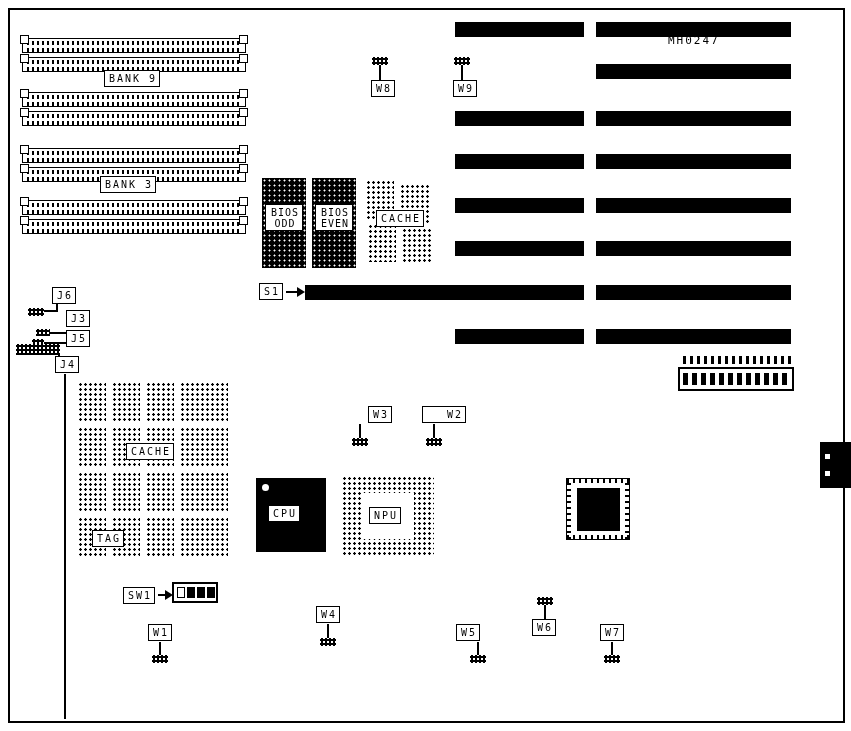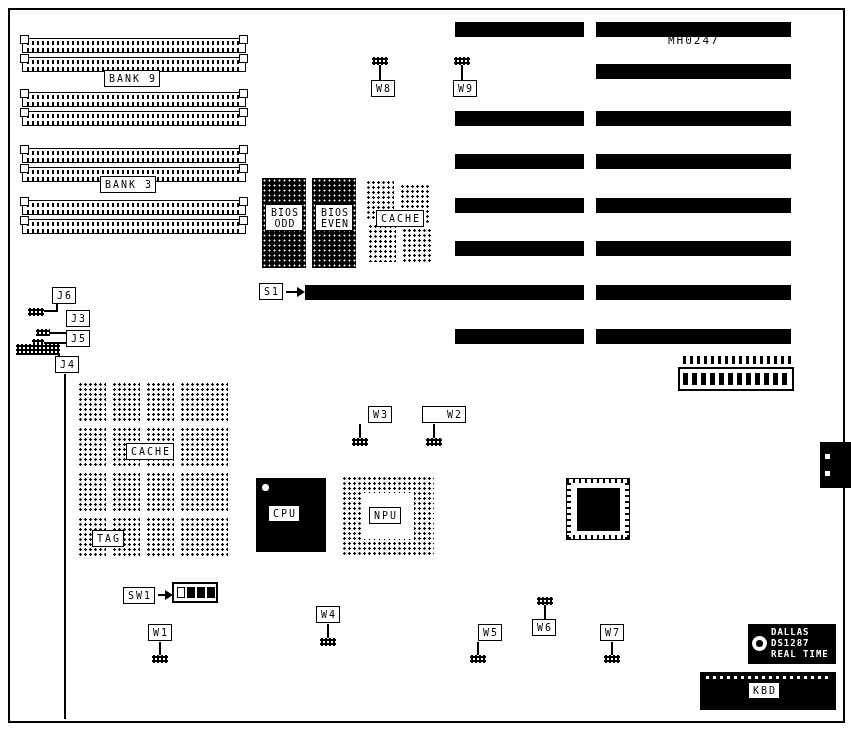--- a/index.html
+++ b/index.html
@@ -182,46 +182,32 @@
   </div>
 
   <div class="lbl" style="left:148px;top:624px;">W1</div>
   <div class="wire" style="left:159px;top:642px;width:2px;height:13px;"></div>
   <div class="jstrip" style="left:152px;top:655px;width:16px;height:8px;"></div>
 
   <div class="lbl" style="left:316px;top:606px;">W4</div>
   <div class="wire" style="left:327px;top:624px;width:2px;height:14px;"></div>
   <div class="jstrip" style="left:320px;top:638px;width:16px;height:8px;"></div>
 
-  <div class="lbl" style="left:478px;top:624px;">W5</div>
+  <div class="lbl" style="left:456px;top:624px;">W5</div>
   <div class="wire" style="left:477px;top:642px;width:2px;height:13px;"></div>
   <div class="jstrip" style="left:470px;top:655px;width:16px;height:8px;"></div>
 
   <div class="jstrip" style="left:537px;top:597px;width:16px;height:8px;"></div>
   <div class="wire" style="left:544px;top:605px;width:2px;height:14px;"></div>
   <div class="lbl" style="left:532px;top:619px;">W6</div>
 
   <div class="lbl" style="left:600px;top:624px;">W7</div>
   <div class="wire" style="left:611px;top:642px;width:2px;height:13px;"></div>
   <div class="jstrip" style="left:604px;top:655px;width:16px;height:8px;"></div>
 
-  <div style="left:748px;top:624px;width:88px;height:40px;background:#000;z-index:6;">
-    <div style="left:4px;top:12px;width:15px;height:15px;background:#fff;border-radius:50%;">
-      <div style="left:4px;top:4px;width:7px;height:7px;background:#000;border-radius:50%;"></div>
-    </div>
-    <div class="rtc-text" style="left:23px;top:3px;">
-      <span>DALLAS</span>
-      <span>DS1287</span>
-      <span>REAL TIME</span>
-    </div>
-  </div>
-
-  <div style="left:700px;top:672px;width:136px;height:38px;background:#000;z-index:6;">
-    <div style="left:6px;top:4px;width:124px;height:3px;background:repeating-linear-gradient(90deg,#fff 0 3px,transparent 3px 7px);"></div>
-    <div class="lbl" style="left:48px;top:10px;">KBD</div>
-  </div>
+
 
   <div style="left:820px;top:442px;width:31px;height:46px;background:#000;z-index:8;">
     <div style="left:5px;top:12px;width:5px;height:5px;background:#fff;"></div>
     <div style="left:5px;top:29px;width:5px;height:5px;background:#fff;"></div>
   </div>
 
 </div>
 
 </body></html>

